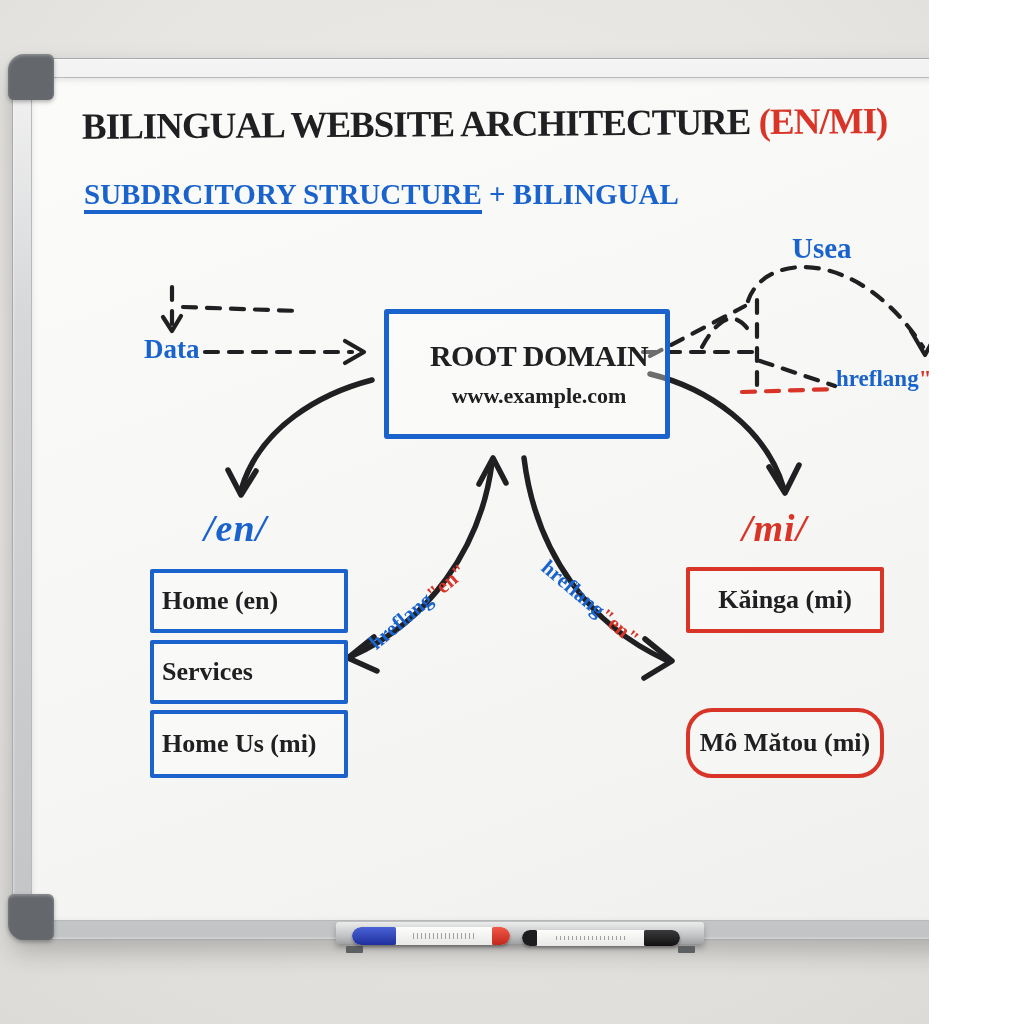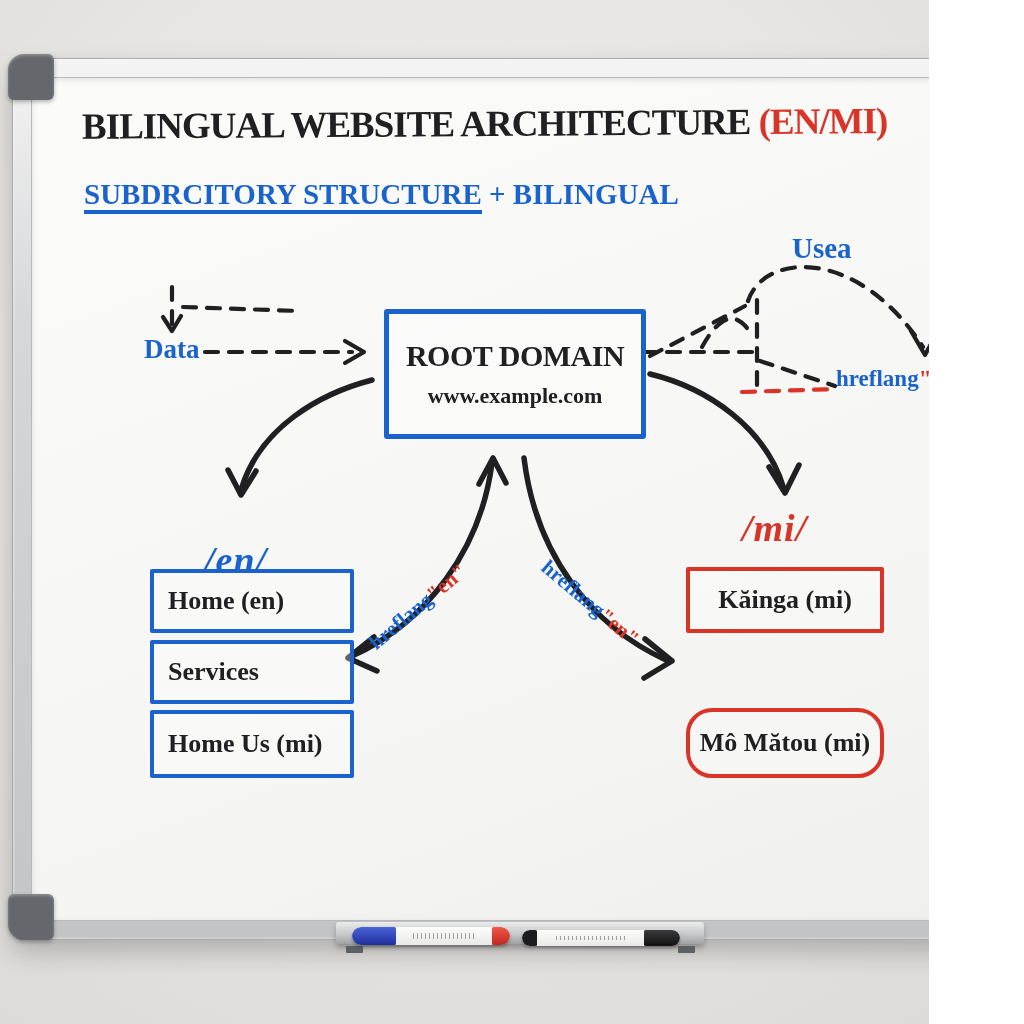--- a/index.html
+++ b/index.html
@@ -58,37 +58,37 @@
   .txt{position:absolute;font-weight:bold;white-space:nowrap;}
   .blue{color:#1a63cc;} .red{color:#d93428;}
   .title{left:82px;top:102px;font-size:37px;letter-spacing:-1px;color:#202022;transform:rotate(-.4deg);}
   .subtitle{left:84px;top:178px;font-size:29px;color:#1a63cc;}
   .subtitle .u{border-bottom:4px solid #1a63cc;}
   .data-lbl{left:144px;top:334px;font-size:27px;}
   .usea-lbl{left:792px;top:232px;font-size:29px;}
   .hreflang-r{left:836px;top:366px;font-size:23px;}
   .node{
     position:absolute;background:rgba(255,255,255,.35);
-    display:flex;flex-direction:column;justify-content:center;
+    display:flex;flex-direction:column;justify-content:center;padding-left:24px;
   }
   .root{
     left:384px;top:309px;width:252px;height:120px;
     border:5px solid #1a63cc;border-radius:3px;align-items:center;
   }
   .root .nm{font-size:30px;font-weight:bold;color:#202022;letter-spacing:-.5px;}
   .root .dm{font-size:22px;font-weight:bold;color:#202022;margin-top:10px;}
   .branch-lbl{font-size:38px;font-style:italic;letter-spacing:1px;}
-  .en-lbl{left:204px;top:506px;margin-top:32px;}
+  .en-lbl{left:204px;top:506px;}
   .mi-lbl{left:742px;top:506px;}
   .page-box{
     position:absolute;display:flex;align-items:center;
     font-size:26px;font-weight:bold;color:#202022;
     background:rgba(255,255,255,.3);border-radius:2px;white-space:nowrap;
   }
-  .pb-blue{border:4px solid #1a63cc;left:150px;width:182px;padding-left:14px;}
+  .pb-blue{border:4px solid #1a63cc;left:150px;width:182px;padding-left:8px;}
   .pb-red{border:4px solid #d93428;left:686px;width:190px;justify-content:center;}
   .pb1{top:569px;height:56px;} .pb2{top:640px;height:56px;} .pb3{top:710px;height:60px;}
   .pr1{top:567px;height:58px;} .pr2{top:637px;height:60px;} .pr3{top:708px;height:62px;border-radius:26px;}
   .curve-lbl{position:absolute;font-size:21px;font-weight:bold;white-space:nowrap;}
   .cl-left{left:418px;top:607px;transform:translate(-50%,-50%) rotate(-40deg);}
   .cl-right{left:590px;top:603px;transform:translate(-50%,-50%) rotate(40deg);}
 </style>
 </head>
 <body>
 

